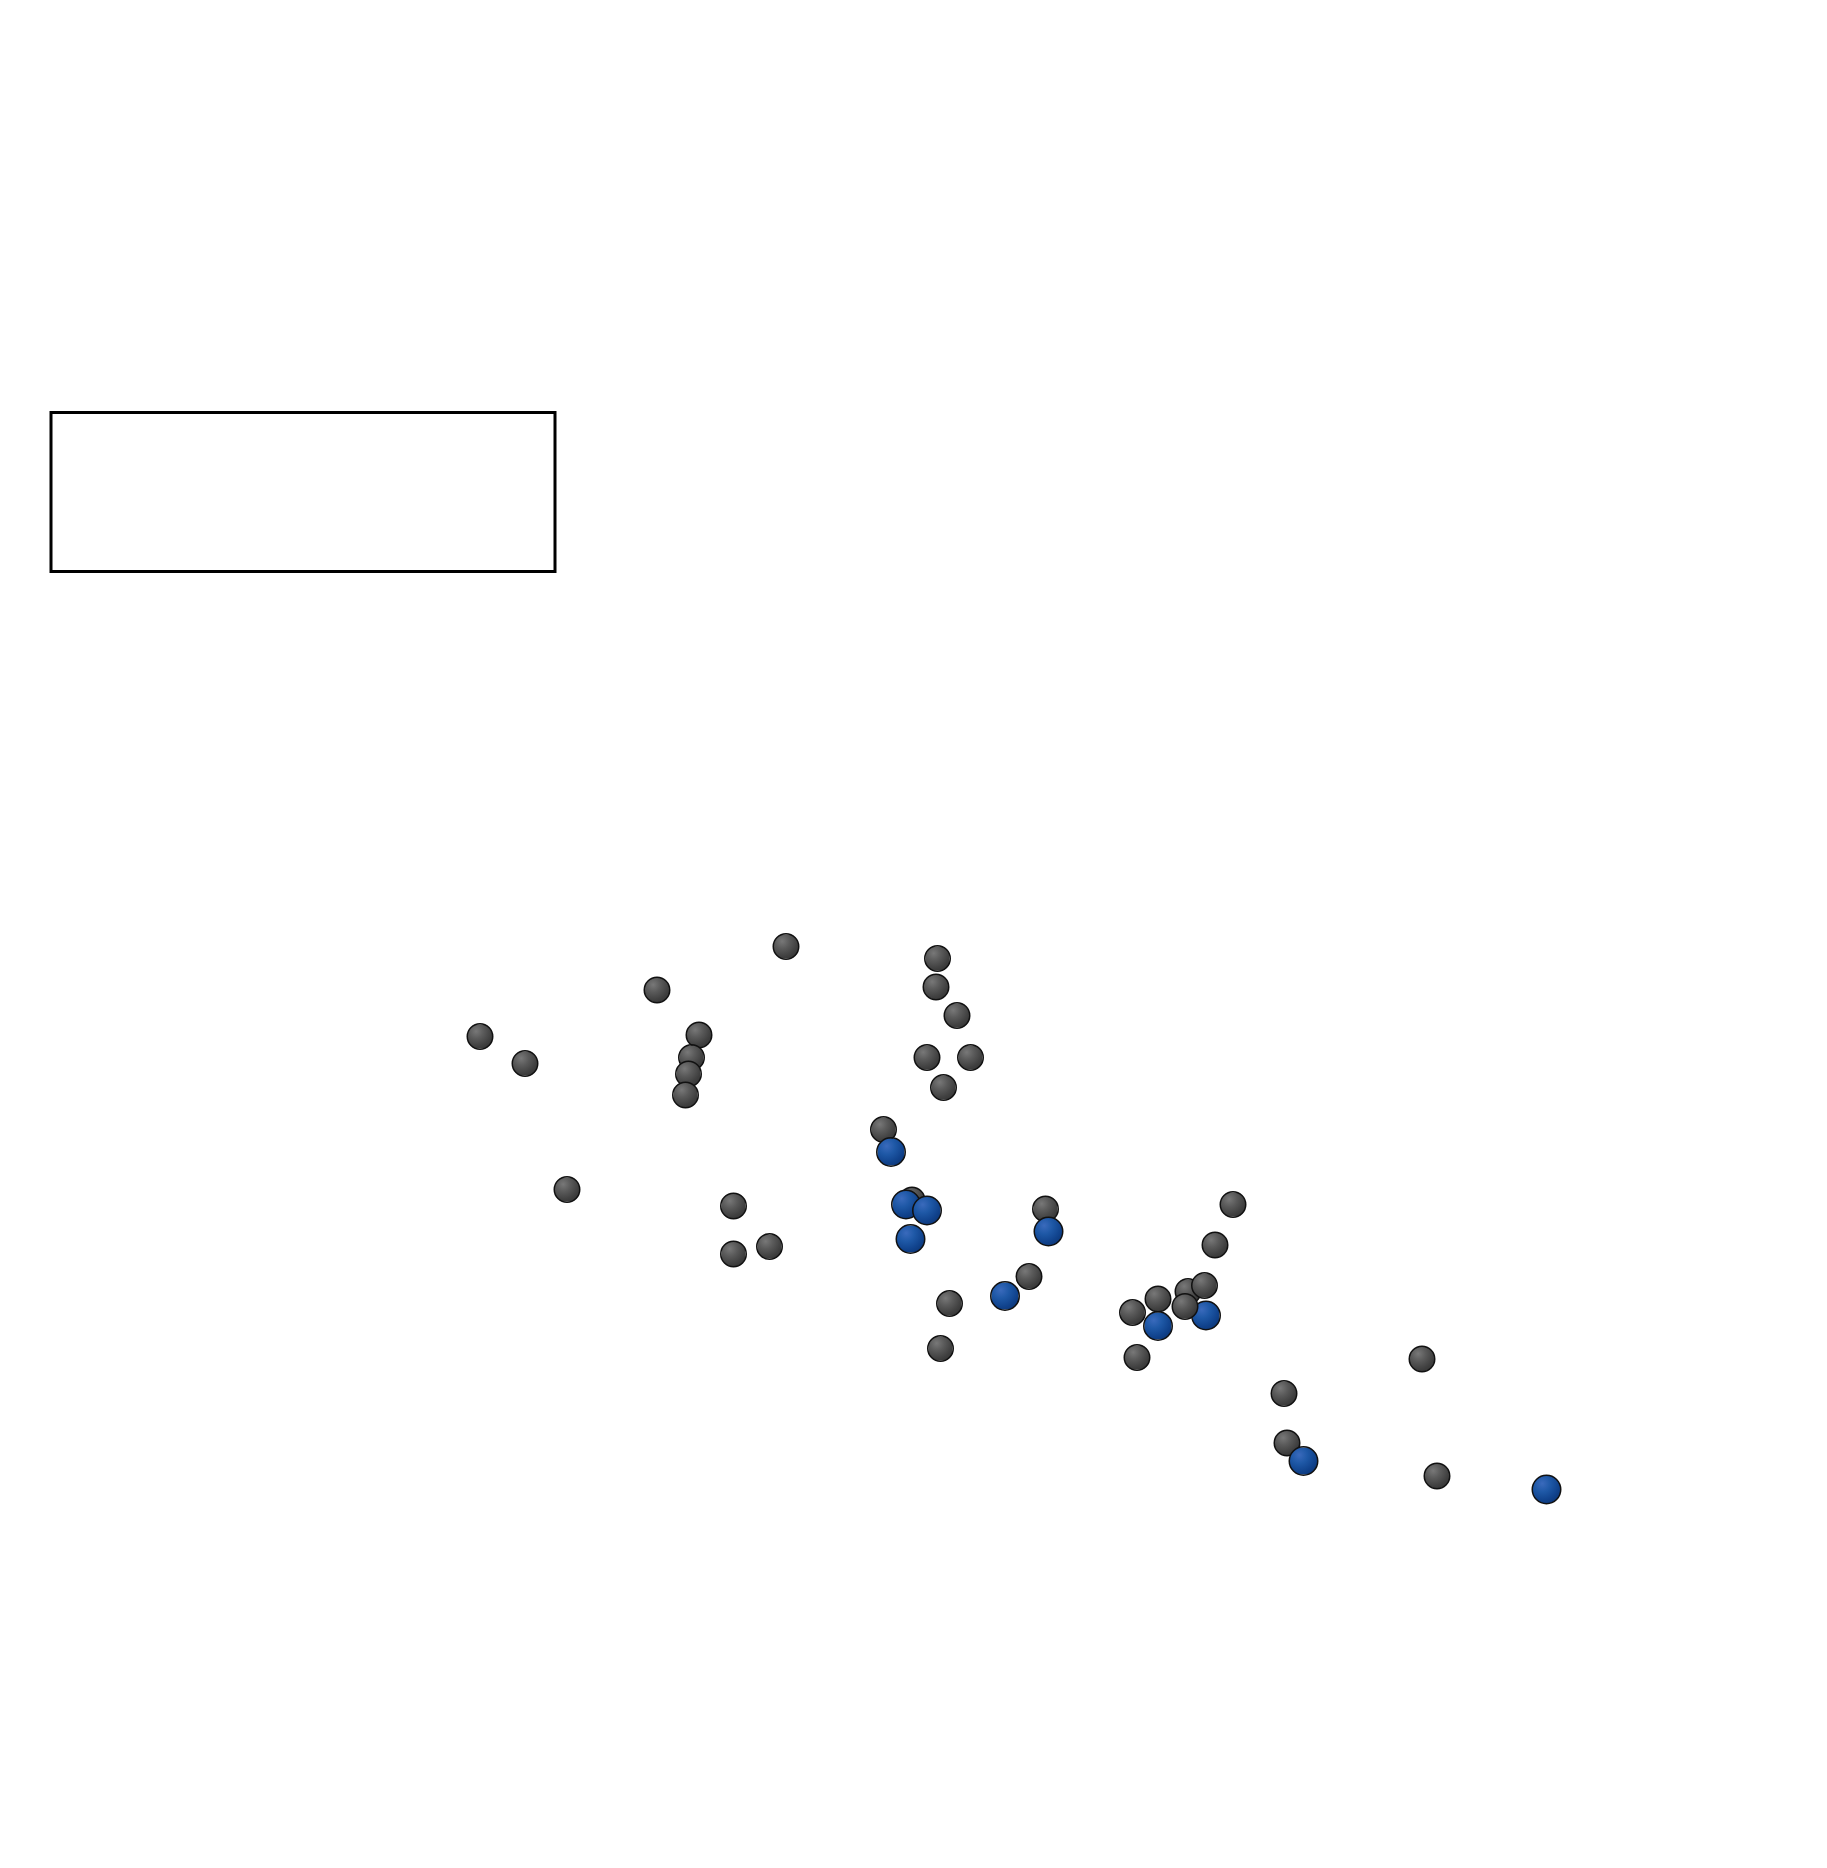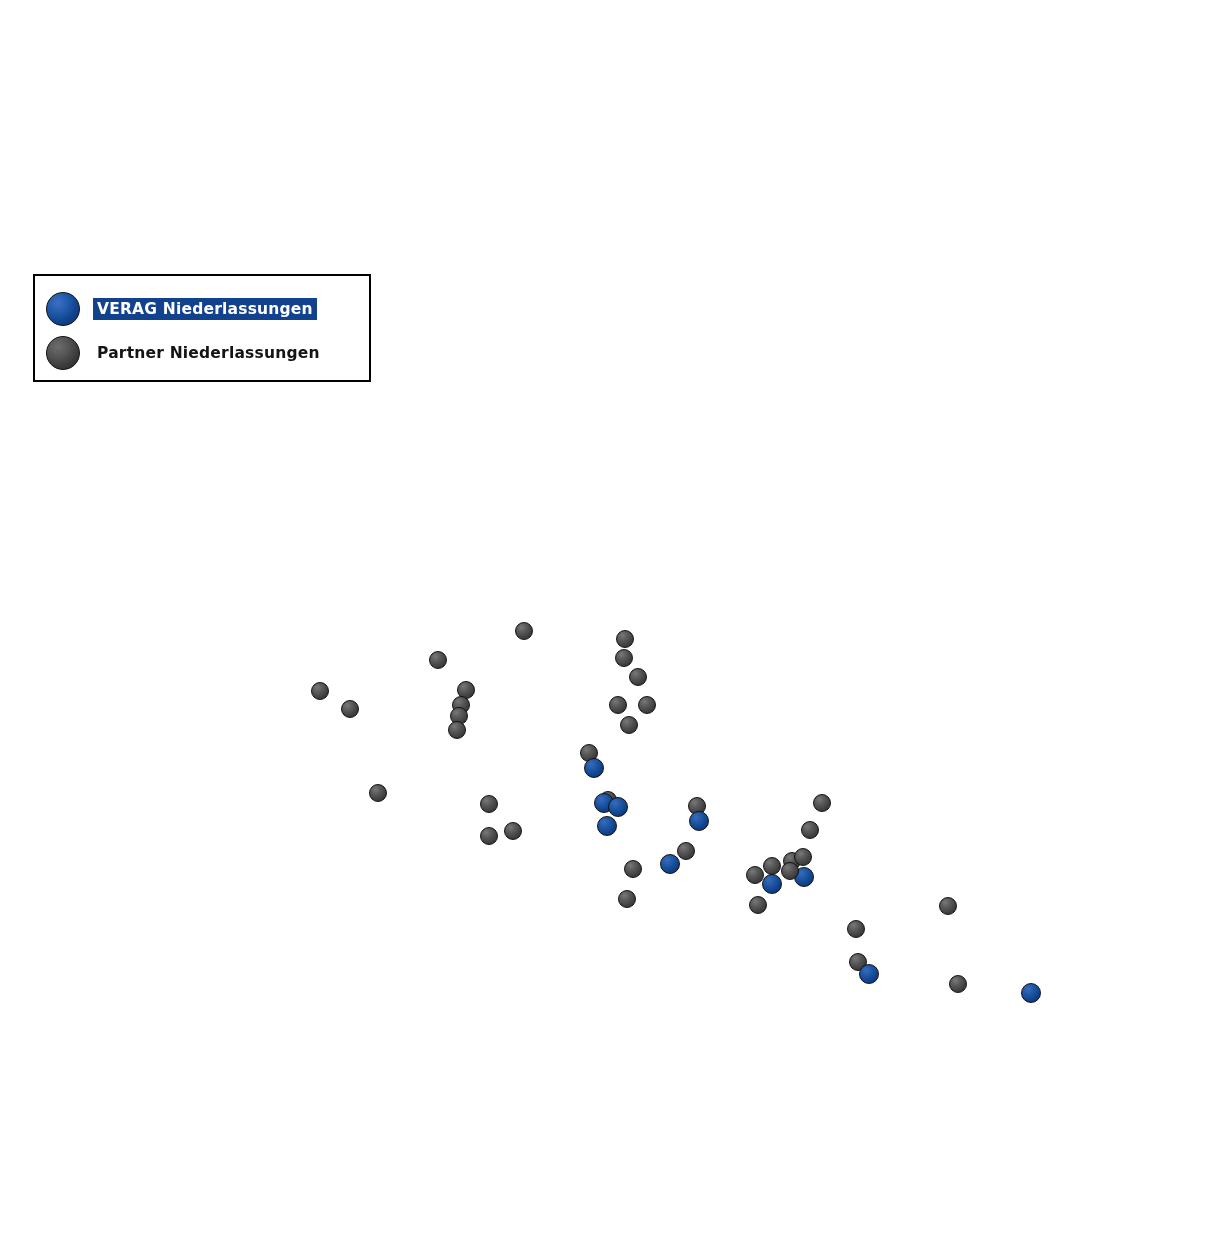--- a/index.html
+++ b/index.html
@@ -82,28 +82,20 @@
     background:
       radial-gradient(circle at 34% 28%, #3a6abc 0%, #1e58a6 32%, #10428c 64%, #0a2e68 100%);
   }
 </style>
 </head>
 <body>
 
 <div id="map-canvas">
 
   <div class="legend-box">
-    <div class="legend-row row-0">
-      <span class="legend-dot verag"></span>
-      <span class="legend-label highlighted">VERAG Niederlassungen</span>
-    </div>
-    <div class="legend-row row-1">
-      <span class="legend-dot partner"></span>
-      <span class="legend-label">Partner Niederlassungen</span>
-    </div>
   </div>
 
   <div id="markers-layer">
       <div class="marker partner" style="width: 18px; height: 18px; left: 515px; top: 622px;"></div>
       <div class="marker partner" style="width: 18px; height: 18px; left: 616px; top: 630px;"></div>
       <div class="marker partner" style="width: 18px; height: 18px; left: 615px; top: 649px;"></div>
       <div class="marker partner" style="width: 18px; height: 18px; left: 629px; top: 668px;"></div>
       <div class="marker partner" style="width: 18px; height: 18px; left: 429px; top: 651px;"></div>
       <div class="marker partner" style="width: 18px; height: 18px; left: 457px; top: 681px;"></div>
       <div class="marker partner" style="width: 18px; height: 18px; left: 311px; top: 682px;"></div>

